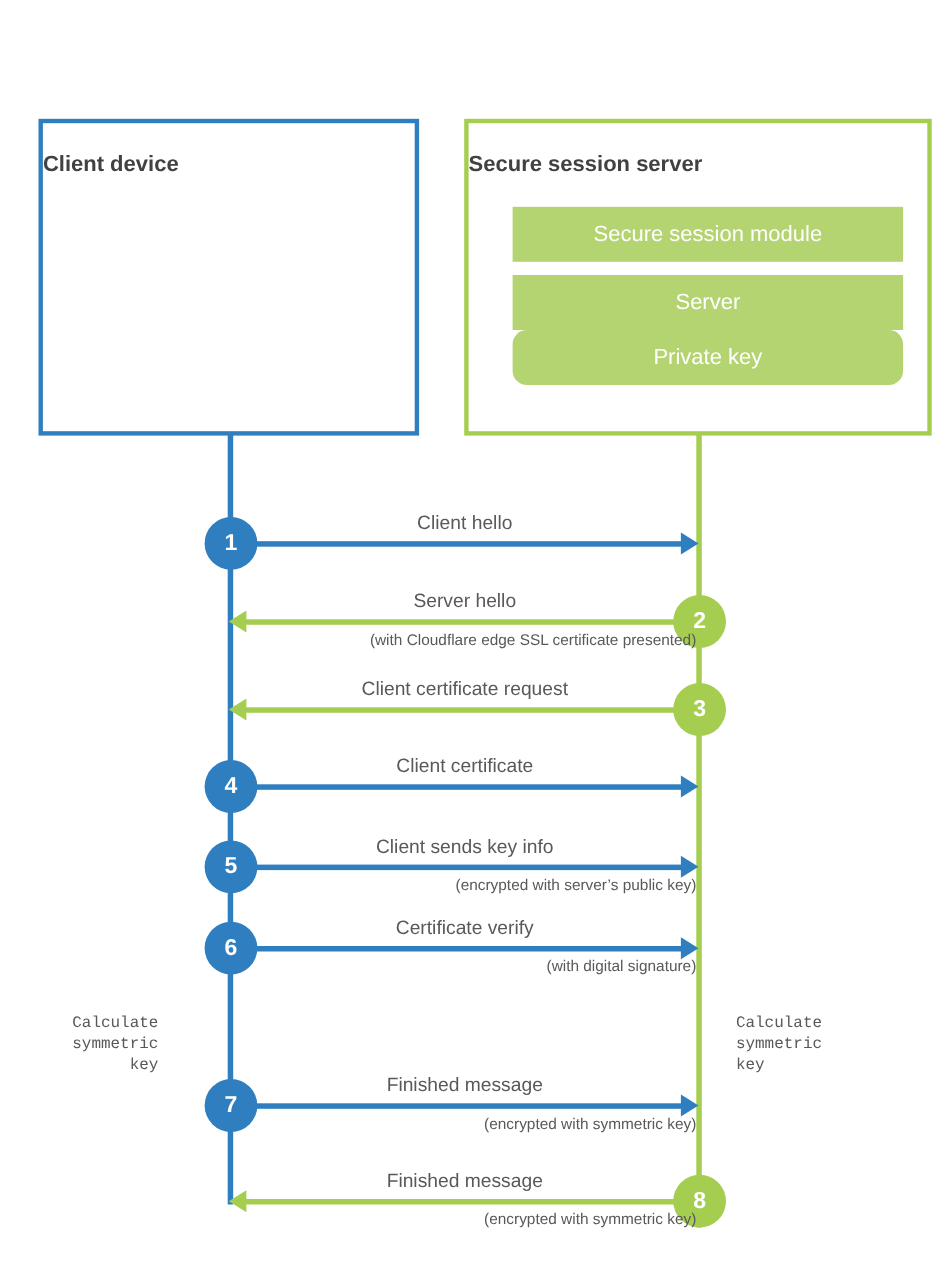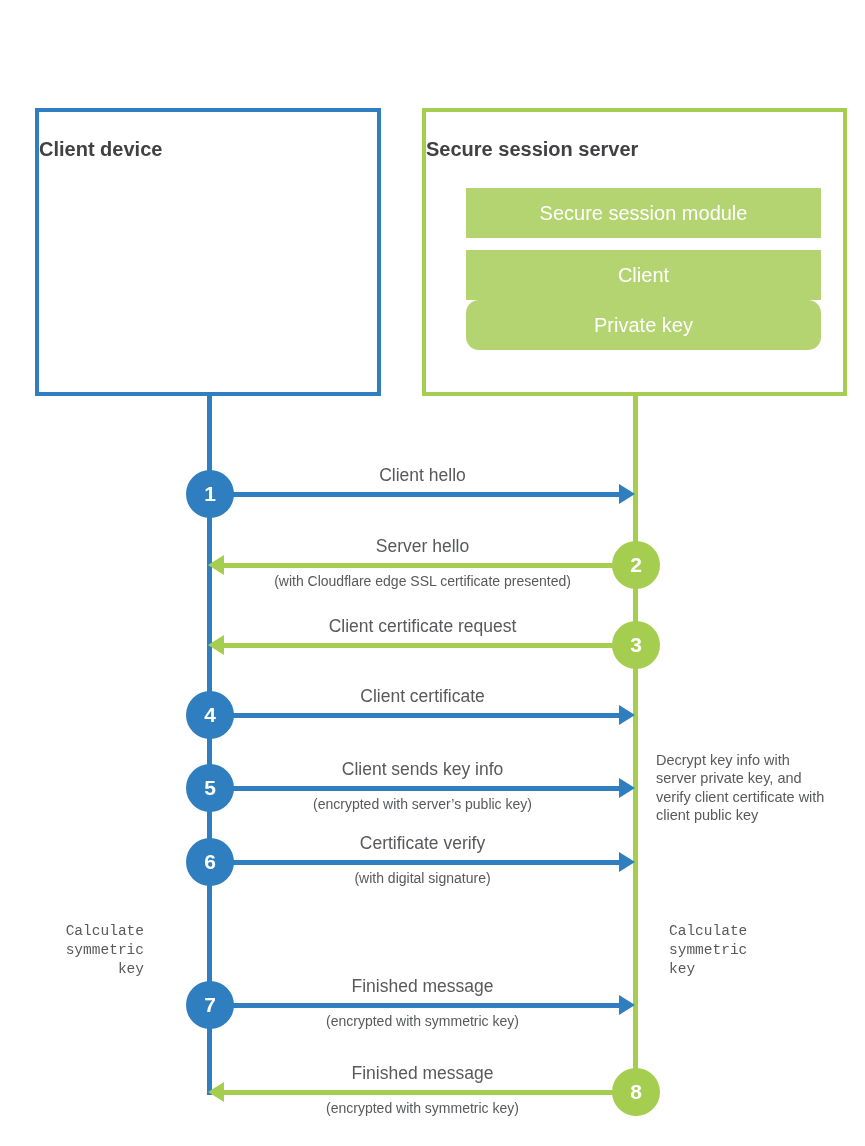--- a/index.html
+++ b/index.html
@@ -59,21 +59,21 @@
     display:flex;align-items:center;justify-content:center;
   }
   .step-circle.blue{background:var(--blue);left:186px;}
   .step-circle.green{background:var(--green);left:612px;}
 
   .msg-label{
     position:absolute;left:212px;width:421px;text-align:center;
     font-size:17.5px;color:var(--text-gray);
   }
   .msg-sublabel{
-    position:absolute;left:212px;width:421px;text-align:center;
+    position:absolute;left:212px;width:421px;text-align:right;
     font-size:14px;color:var(--text-gray);
   }
 
   
   .y1 .arrow-line{top:492px}.y1 .arrow-head{top:484px}.y1 .step-circle{top:470px}.y1 .msg-label{top:465px}
   .y2 .arrow-line{top:563px}.y2 .arrow-head{top:555px}.y2 .step-circle{top:541px}.y2 .msg-label{top:536px}.y2 .msg-sublabel{top:573px}
   .y3 .arrow-line{top:643px}.y3 .arrow-head{top:635px}.y3 .step-circle{top:621px}.y3 .msg-label{top:616px}
   .y4 .arrow-line{top:713px}.y4 .arrow-head{top:705px}.y4 .step-circle{top:691px}.y4 .msg-label{top:686px}
   .y5 .arrow-line{top:786px}.y5 .arrow-head{top:778px}.y5 .step-circle{top:764px}.y5 .msg-label{top:759px}.y5 .msg-sublabel{top:796px}
   .y6 .arrow-line{top:860px}.y6 .arrow-head{top:852px}.y6 .step-circle{top:838px}.y6 .msg-label{top:833px}.y6 .msg-sublabel{top:870px}
@@ -98,21 +98,21 @@
 
 
   <div class="actor-box client-box">
     <div class="actor-title">Client device</div>
   </div>
 
   <div class="actor-box server-box">
     <div class="actor-title">Secure session server</div>
   </div>
   <div class="module-bar bar1">Secure session module</div>
-  <div class="module-bar bar2">Client</div>
+  <div class="module-bar bar2">Server</div>
   <div class="module-bar bar3">Private key</div>
 
   <div class="lifeline blue"></div>
   <div class="lifeline green"></div>
 
   <div class="y1">
     <div class="arrow-line blue"></div>
     <div class="arrow-head right"></div>
     <div class="step-circle blue">1</div>
     <div class="msg-label">Client hello</div>
@@ -165,17 +165,16 @@
   </div>
 
   <div class="y8">
     <div class="arrow-line green"></div>
     <div class="arrow-head left"></div>
     <div class="step-circle green">8</div>
     <div class="msg-label">Finished message</div>
     <div class="msg-sublabel">(encrypted with symmetric key)</div>
   </div>
 
-  <div class="decrypt-note">Decrypt key info with server private key, and verify client certificate with client public key</div>
   <div class="calc-note calc-left">Calculate symmetric key</div>
   <div class="calc-note calc-right">Calculate symmetric key</div>
 
 </div>
 
 </body></html>

